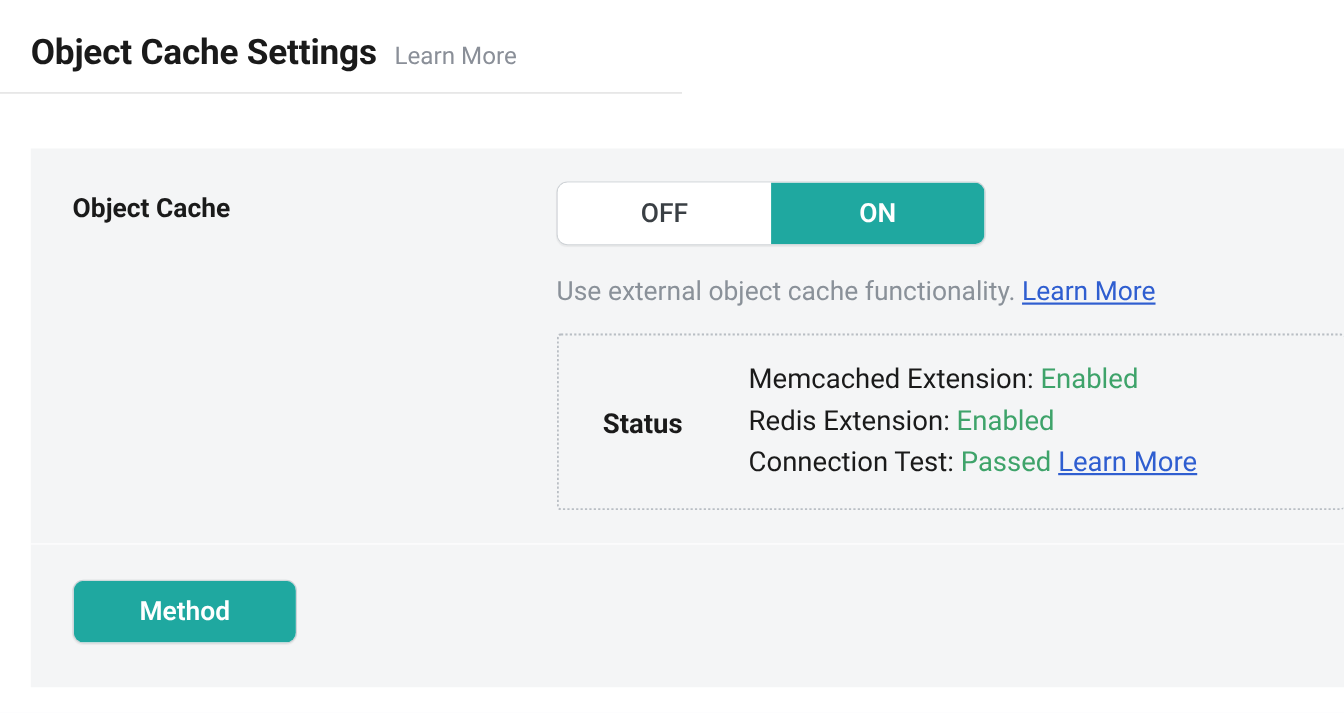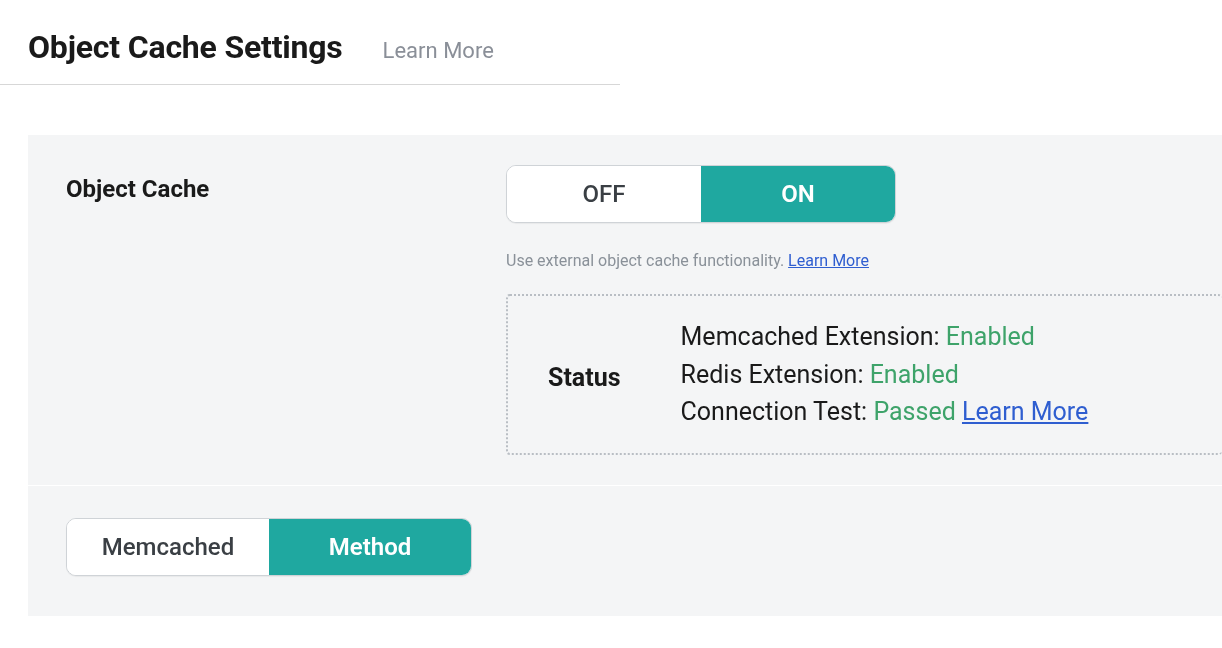--- a/index.html
+++ b/index.html
@@ -12,21 +12,21 @@
       background: #ffffff;
       color: #1a1a1a;
       padding: 0;
     }
     .page {
       width: 1222px;
     }
     .header {
       display: flex;
       align-items: baseline;
-      gap: 40px;
+      gap: 16px;
       padding: 28px 0 18px 28px;
       border-bottom: 1px solid #d7d7d7;
       margin: 0 0 0 0;
       width: 620px;
       margin-left: 0;
     }
     .header-wrap {
       padding-left: 0;
     }
     .page-title {
@@ -89,21 +89,21 @@
     .toggle-btn.small {
       width: 202px;
     }
     .toggle-btn.active {
       background: #1fa8a0;
       color: #ffffff;
       font-weight: 600;
     }
     .hint {
       margin-top: 28px;
-      font-size: 16px;
+      font-size: 24px;
       color: #8a9199;
     }
     .hint a, .link {
       color: #2f5ed0;
       text-decoration: underline;
       cursor: pointer;
     }
     .status-box {
       margin-top: 24px;
       border: 2px dotted #b9bec4;
@@ -174,20 +174,19 @@
               <a class="link">Learn More</a>
             </div>
           </div>
         </div>
       </div>
     </div>
 
     <div class="section method-section">
       <div class="section-body">
         <div class="toggle-group">
-          <button class="toggle-btn small">Memcached</button>
           <button class="toggle-btn small active">Method</button>
         </div>
       </div>
     </div>
 
   </div>
 </div>
 
 </body></html>

